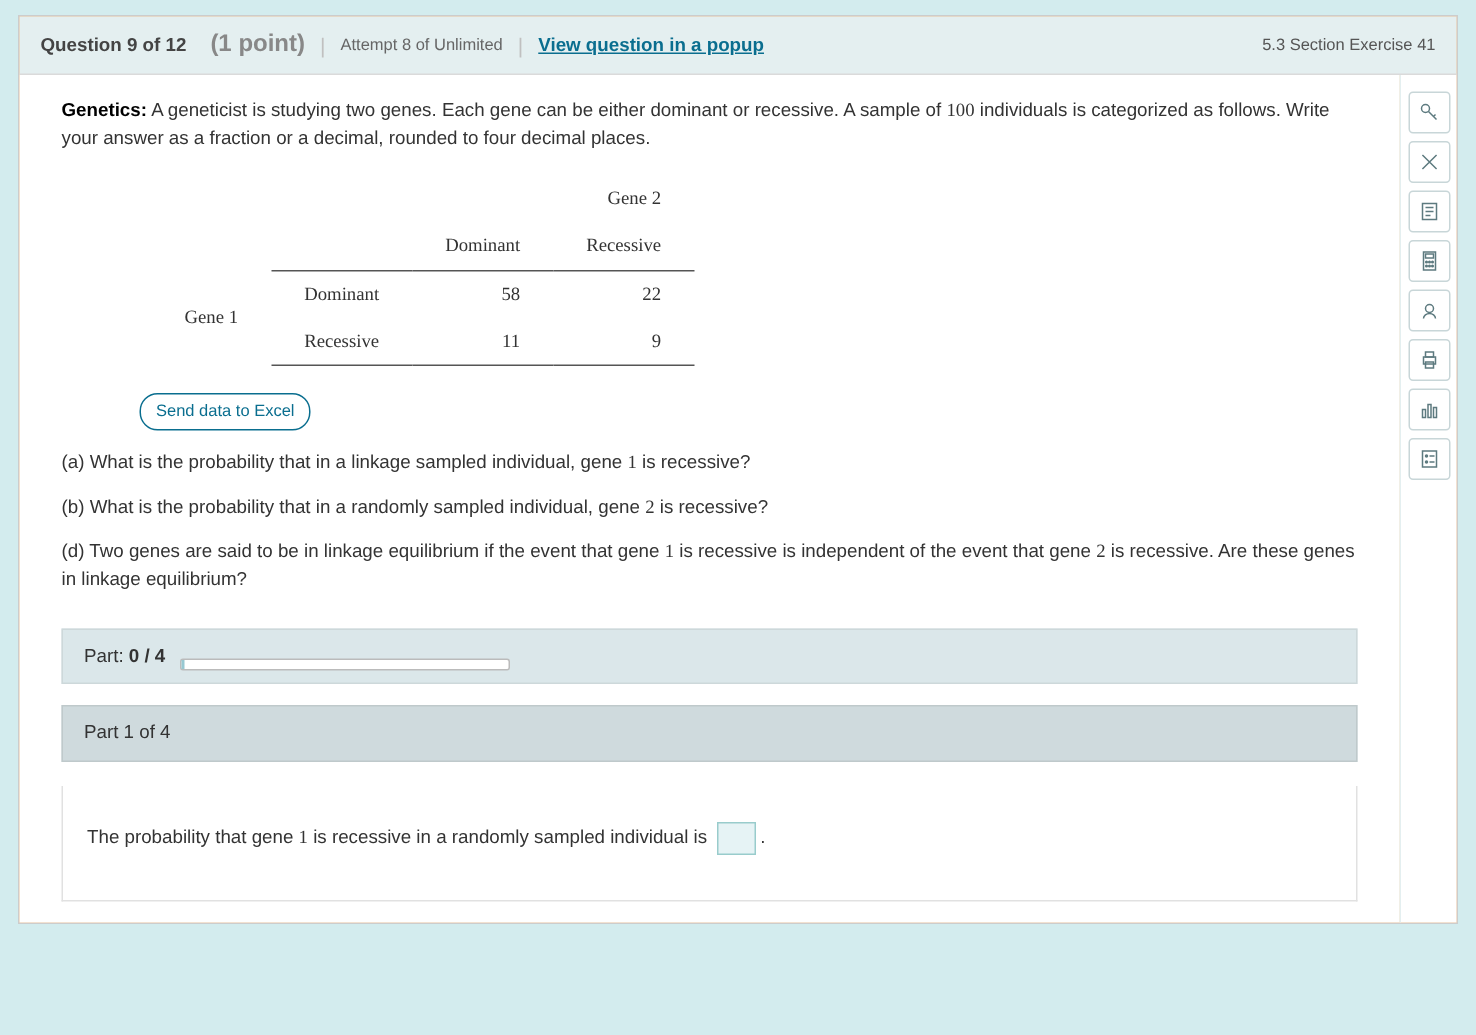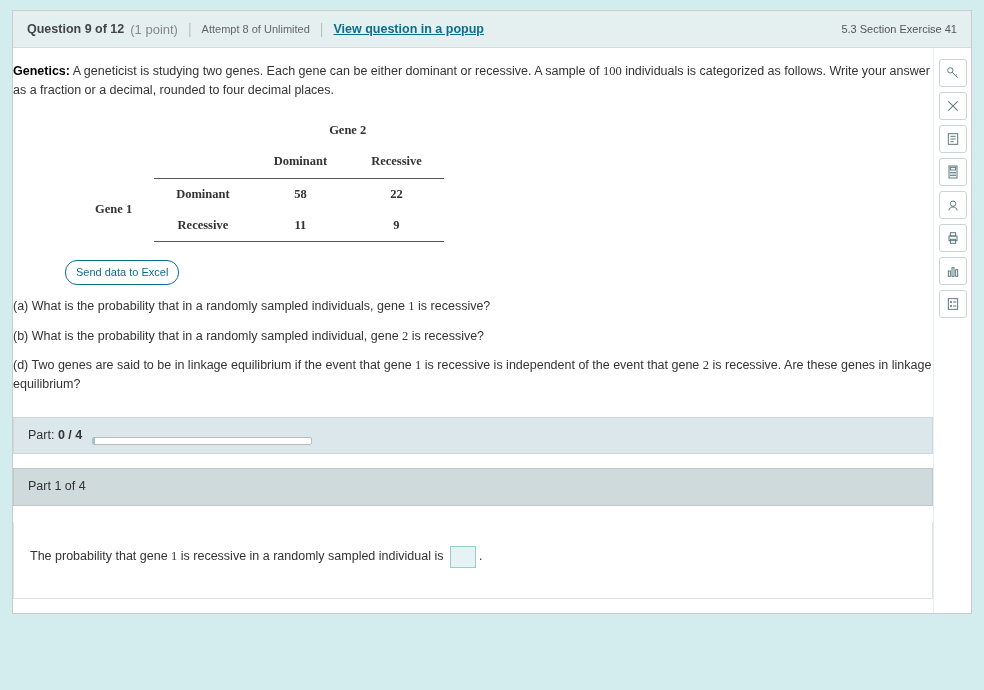--- a/index.html
+++ b/index.html
@@ -25,30 +25,30 @@
     color: #555;
     border-bottom: 1px solid #dadada;
   }
   .header .title { font-weight: bold; color: #444; }
   .header .sep { color: #c0c0c0; margin: 0 10px; font-size: 14px; }
   .header .link { color: #0a6e8f; text-decoration: underline; font-weight: bold; cursor: pointer; }
   .header .right { margin-left: auto; color: #555; }
   .body-wrap { display: flex; }
   .content {
     flex: 1;
-    padding: 14px 0;
+    padding: 14px 28px;
     background: #fff;
     line-height: 1.55;
   }
   .prompt-text { margin-bottom: 14px; }
   .prompt-text b { color: #000; }
   .serif { font-family: Georgia, 'Times New Roman', serif; }
   .table-block { margin: 8px 0 12px 60px; }
   .gene-table { border-collapse: collapse; text-align: center; }
-  .gene-table th, .gene-table td { padding: 6px 22px; font-weight: bold; }
+  .gene-table th, .gene-table td { padding: 6px 22px; font-weight: normal; text-align: right; }
   .gene-title-top { text-align: center; padding-bottom: 6px; font-family: Georgia, serif; }
   .row-title { padding-right: 10px; font-family: Georgia, serif; }
   .col-head-row td { border-bottom: 1px solid #555; font-family: Georgia, serif; }
   .data-row td { font-family: Georgia, serif; }
   .inner-left { border-top:1px solid #555; border-bottom:1px solid #555; font-family: Georgia, serif; padding:6px 14px; }
   .inner-cell { border-bottom:1px solid #555; font-family: Georgia, serif; padding:6px 28px; }
   .send-btn {
     display: inline-block;
     margin: 6px 0 2px 52px;
     padding: 3px 10px;
@@ -120,21 +120,21 @@
   }
   .tool-btn svg { width: 16px; height: 16px; stroke: #5d7a7f; fill: none; stroke-width: 1.5; }
 </style>
 </head>
 <body>
 
 <div class="container">
 
   <div class="header">
     <span class="title">Question 9 of 12</span>
-    <span style="margin-left:6px;font-size:13px;color:#888;">(1 point)</span>
+    <span style="margin-left:16px;font-size:16px;color:#888;font-weight:bold;">(1 point)</span>
     <span class="sep">|</span>
     <span style="font-size:11px;color:#666;">Attempt 8 of Unlimited</span>
     <span class="sep">|</span>
     <span class="link">View question in a popup</span>
     <span class="right" style="font-size:11px;">5.3 Section Exercise 41</span>
   </div>
 
   <div class="body-wrap">
     <div class="content">
 
@@ -167,21 +167,21 @@
             <td class="inner-cell">11</td>
             <td class="inner-cell">9</td>
           </tr>
         </tbody>
           </table>
       </div>
 
       <div class="send-btn">Send data to Excel</div>
 
       <div class="q-line">
-        <span>(a) What is the probability that in a randomly sampled individuals, gene </span><span class="serif">1</span><span> is recessive?</span>
+        <span>(a) What is the probability that in a linkage sampled individual, gene </span><span class="serif">1</span><span> is recessive?</span>
       </div>
       <div class="q-line">
         <span>(b) What is the probability that in a randomly sampled individual, gene </span><span class="serif">2</span><span> is recessive?</span>
       </div>
       <div class="q-line">
         <span>(d) Two genes are said to be in linkage equilibrium if the event that gene </span><span class="serif">1</span><span> is recessive is independent of the event that gene </span><span class="serif">2</span><span> is recessive. Are these genes in linkage equilibrium?</span>
       </div>
 
       <div class="part-bar">
         <span class="label">

